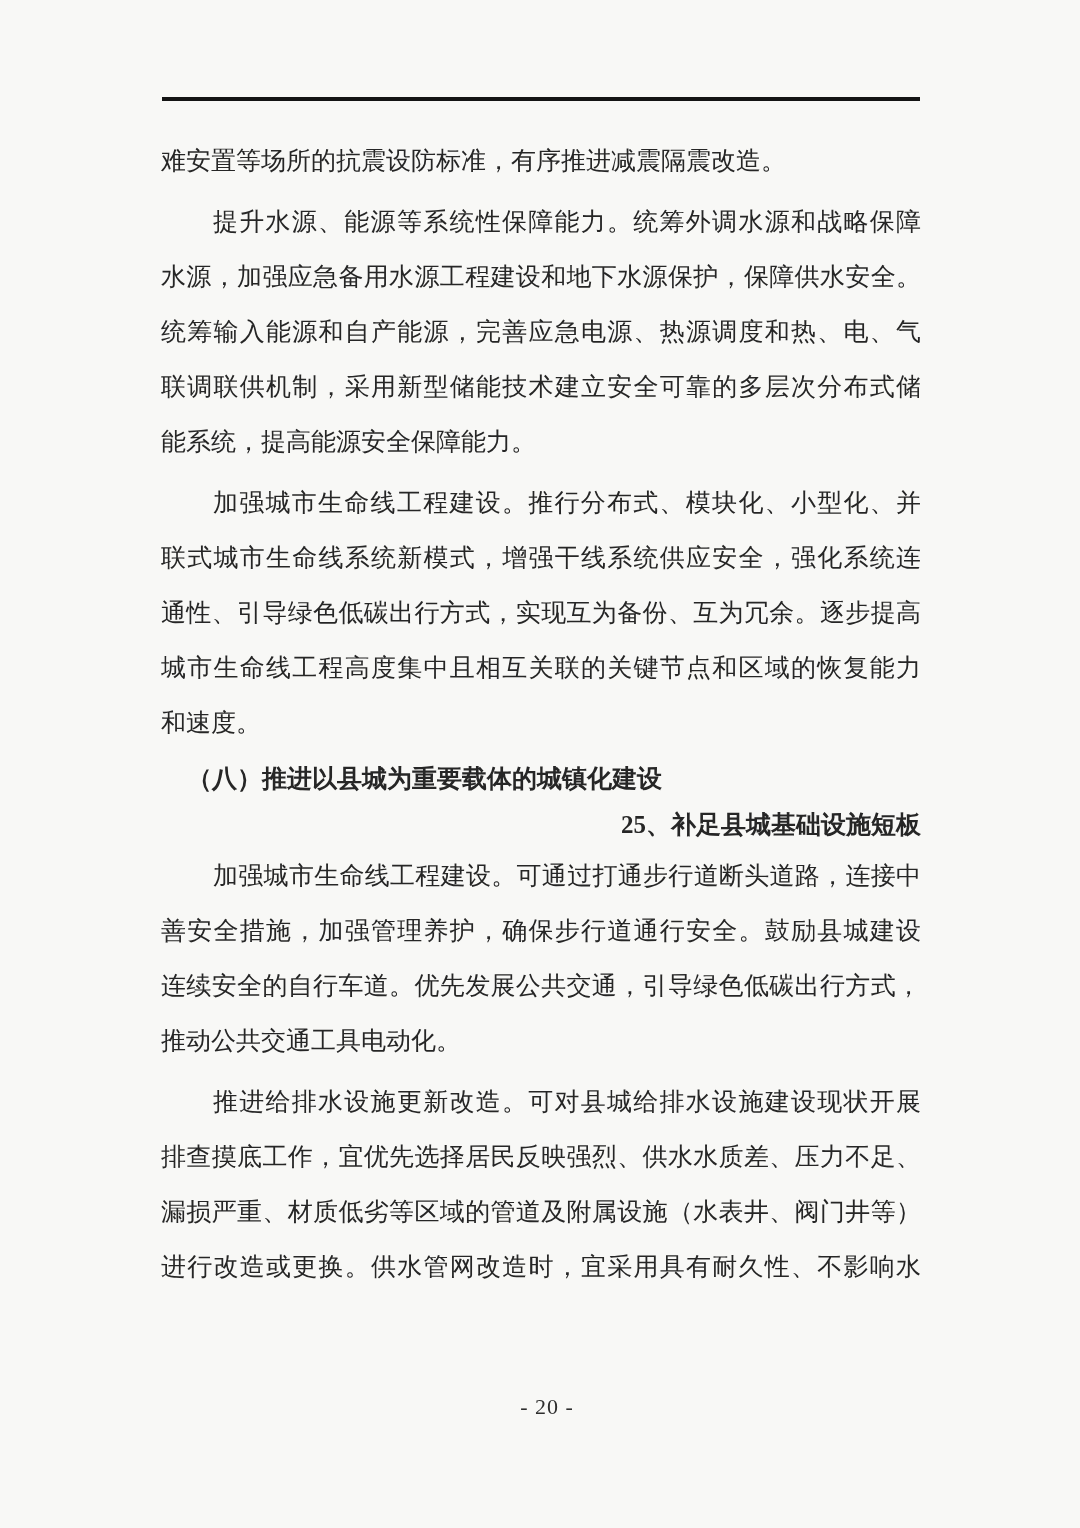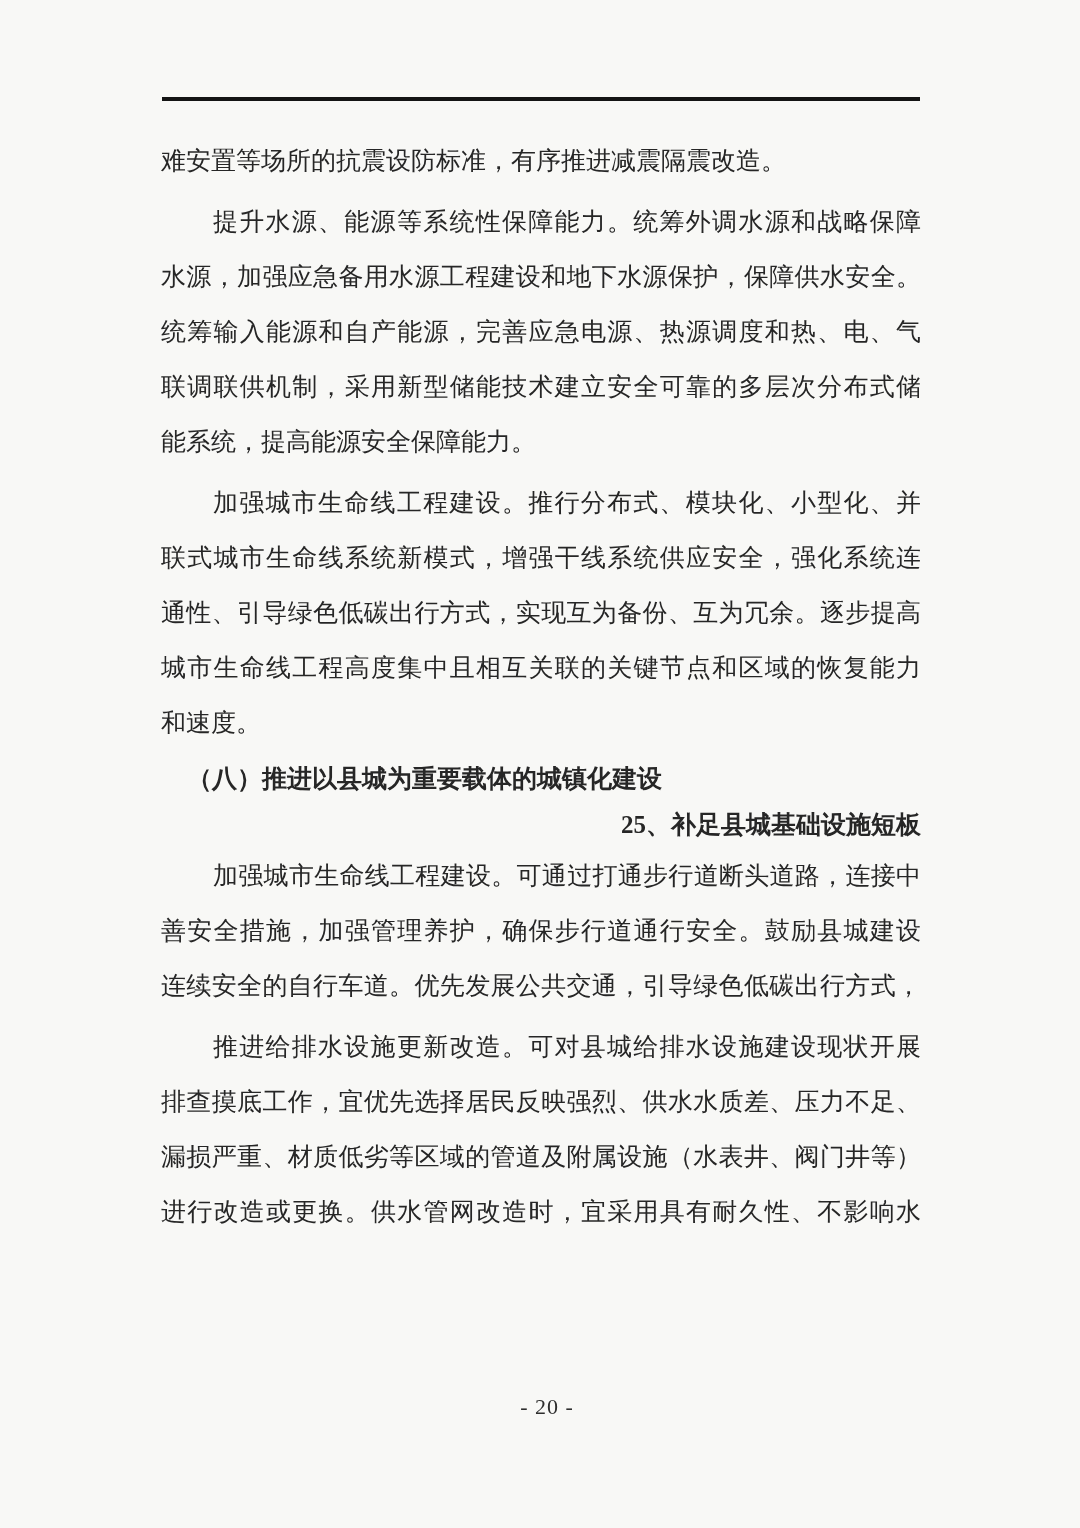--- a/index.html
+++ b/index.html
@@ -83,20 +83,21 @@
       <div class="block heading heading-1 mt">
         <div class="line">（八）推进以县城为重要载体的城镇化建设</div>
       </div>
       <div class="block heading heading-2">
         <div class="line">25、补足县城基础设施短板</div>
       </div>
       <div class="block paragraph">
         <div class="line justify indent"><span class="lead">加强城市生命线工程建设。</span><span>可通过打通步行道断头道路，连接中</span></div>
         <div class="line justify">善安全措施，加强管理养护，确保步行道通行安全。鼓励县城建设</div>
         <div class="line justify">连续安全的自行车道。优先发展公共交通，引导绿色低碳出行方式，</div>
+        <div class="line">推动公共交通工具电动化。</div>
       </div>
       <div class="block paragraph mt">
         <div class="line justify indent"><span class="lead">推进给排水设施更新改造。</span><span>可对县城给排水设施建设现状开展</span></div>
         <div class="line justify">排查摸底工作，宜优先选择居民反映强烈、供水水质差、压力不足、</div>
         <div class="line justify">漏损严重、材质低劣等区域的管道及附属设施（水表井、阀门井等）</div>
         <div class="line justify">进行改造或更换。供水管网改造时，宜采用具有耐久性、不影响水</div>
       </div>
     </div>
   <div class="footer">- 20 -</div>
 </div>

